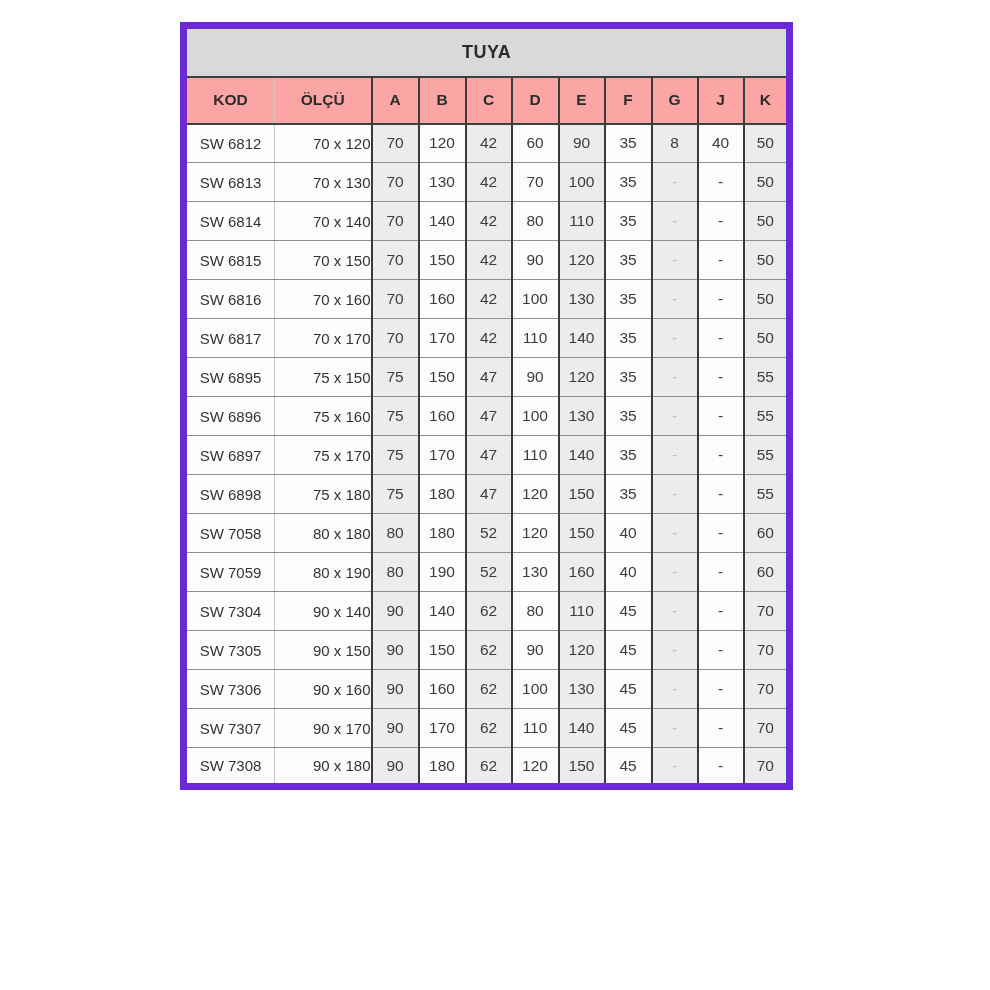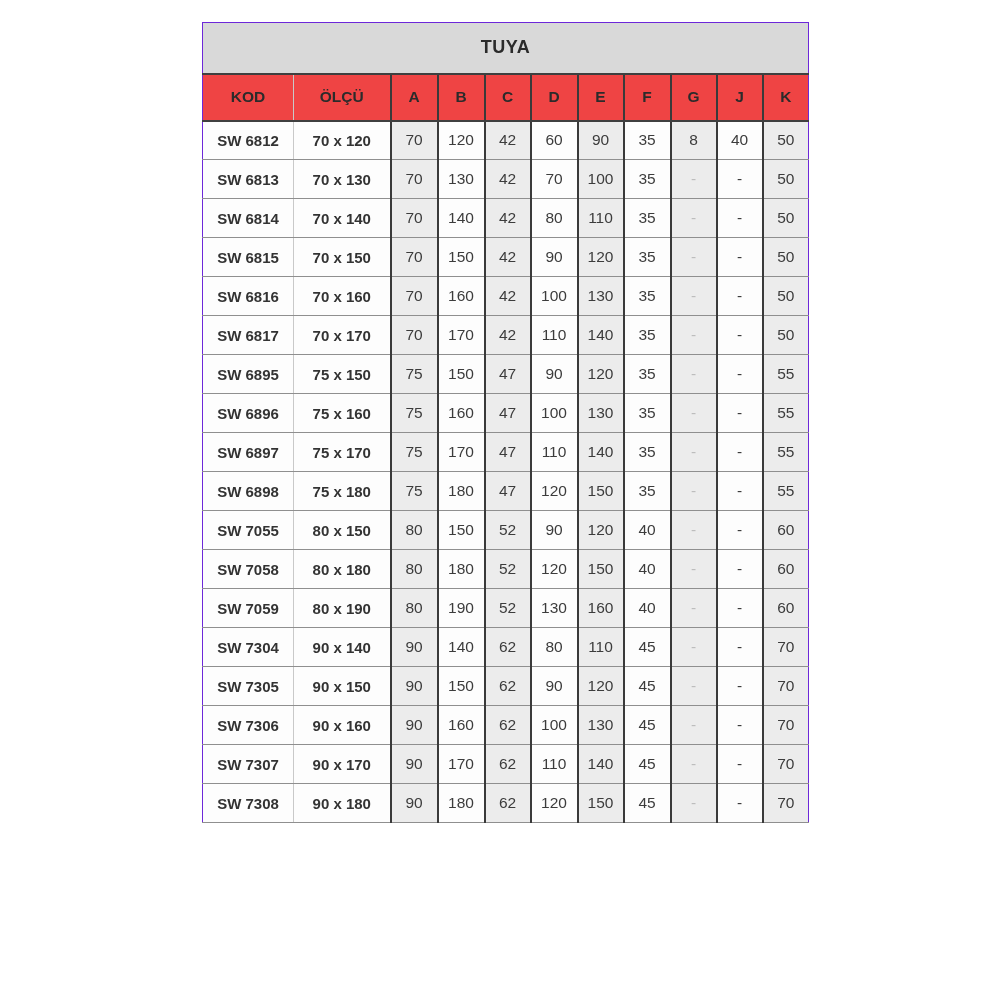--- a/index.html
+++ b/index.html
@@ -8,63 +8,63 @@
     width: 990px; height: 990px;
     font-family: "Liberation Sans", "DejaVu Sans", sans-serif;
     position: relative;
     overflow: hidden;
   }
   .page {
     width: 990px; height: 990px; background: #ffffff; position: relative;
   }
   table.spec {
     position: absolute;
-    left: 202px; top: 22px;
+    left: 180px; top: 22px;
     width: 606px;
     border-collapse: collapse;
     table-layout: fixed;
-    border: 1px solid #6d28d9;
+    border: 7px solid #6d28d9;
   }
   
   th.title-cell {
     background: #d9d9d9;
     height: 51px;
     font-size: 18px;
     font-weight: bold;
     letter-spacing: 0.5px;
     color: #2b2b2b;
     text-align: center;
     vertical-align: middle;
     border-bottom: 2px solid #3f3f3f;
   }
   
   tr.header-row th {
-    background: #ef4444;
+    background: #fca5a5;
     height: 47px;
     font-size: 15.5px;
     font-weight: bold;
     color: #2b2b2b;
     text-align: center;
     vertical-align: middle;
     border-bottom: 2px solid #3f3f3f;
   }
   
   td {
     height: 39px;
     font-size: 15.5px;
     color: #3c3c3c;
     text-align: center;
     vertical-align: middle;
     border-bottom: 1px solid #8f8f8f;
     background: #fdfdfd;
     overflow: hidden;
     white-space: nowrap;
   }
-  .c-kod  { font-weight: bold; font-size: 15px; color: #333333; }
-  .c-olcu { font-weight: bold; font-size: 15px; color: #333333; border-left: 1px solid #c9c9c9; }
+  .c-kod  { font-weight: normal; font-size: 15px; color: #333333; }
+  .c-olcu { font-weight: normal; font-size: 15px; color: #333333; border-left: 1px solid #c9c9c9; text-align: right; }
   .vdark  { border-left: 2px solid #3a3a3a; }
   .shade  { background: #ececec; }
   .plain  { background: #fdfdfd; }
   .faint  { color: #bdbdbd; }
   tr.header-row th.c-olcu { border-left: 1px solid #c9c9c9; margin-top: 8px; }
 </style>
 </head>
 <body>
 
 <div class="page">
@@ -225,33 +225,20 @@
           <td class="c-num vdark plain">180</td>
           <td class="c-num vdark shade">47</td>
           <td class="c-num vdark plain">120</td>
           <td class="c-num vdark shade">150</td>
           <td class="c-num vdark plain">35</td>
           <td class="c-num vdark shade faint">-</td>
           <td class="c-num vdark plain">-</td>
           <td class="c-num vdark shade">55</td>
         </tr>
         <tr>
-          <td class="c-kod">SW 7055</td>
-          <td class="c-olcu">80 x 150</td>
-          <td class="c-num vdark shade">80</td>
-          <td class="c-num vdark plain">150</td>
-          <td class="c-num vdark shade">52</td>
-          <td class="c-num vdark plain">90</td>
-          <td class="c-num vdark shade">120</td>
-          <td class="c-num vdark plain">40</td>
-          <td class="c-num vdark shade faint">-</td>
-          <td class="c-num vdark plain">-</td>
-          <td class="c-num vdark shade">60</td>
-        </tr>
-        <tr>
           <td class="c-kod">SW 7058</td>
           <td class="c-olcu">80 x 180</td>
           <td class="c-num vdark shade">80</td>
           <td class="c-num vdark plain">180</td>
           <td class="c-num vdark shade">52</td>
           <td class="c-num vdark plain">120</td>
           <td class="c-num vdark shade">150</td>
           <td class="c-num vdark plain">40</td>
           <td class="c-num vdark shade faint">-</td>
           <td class="c-num vdark plain">-</td>

